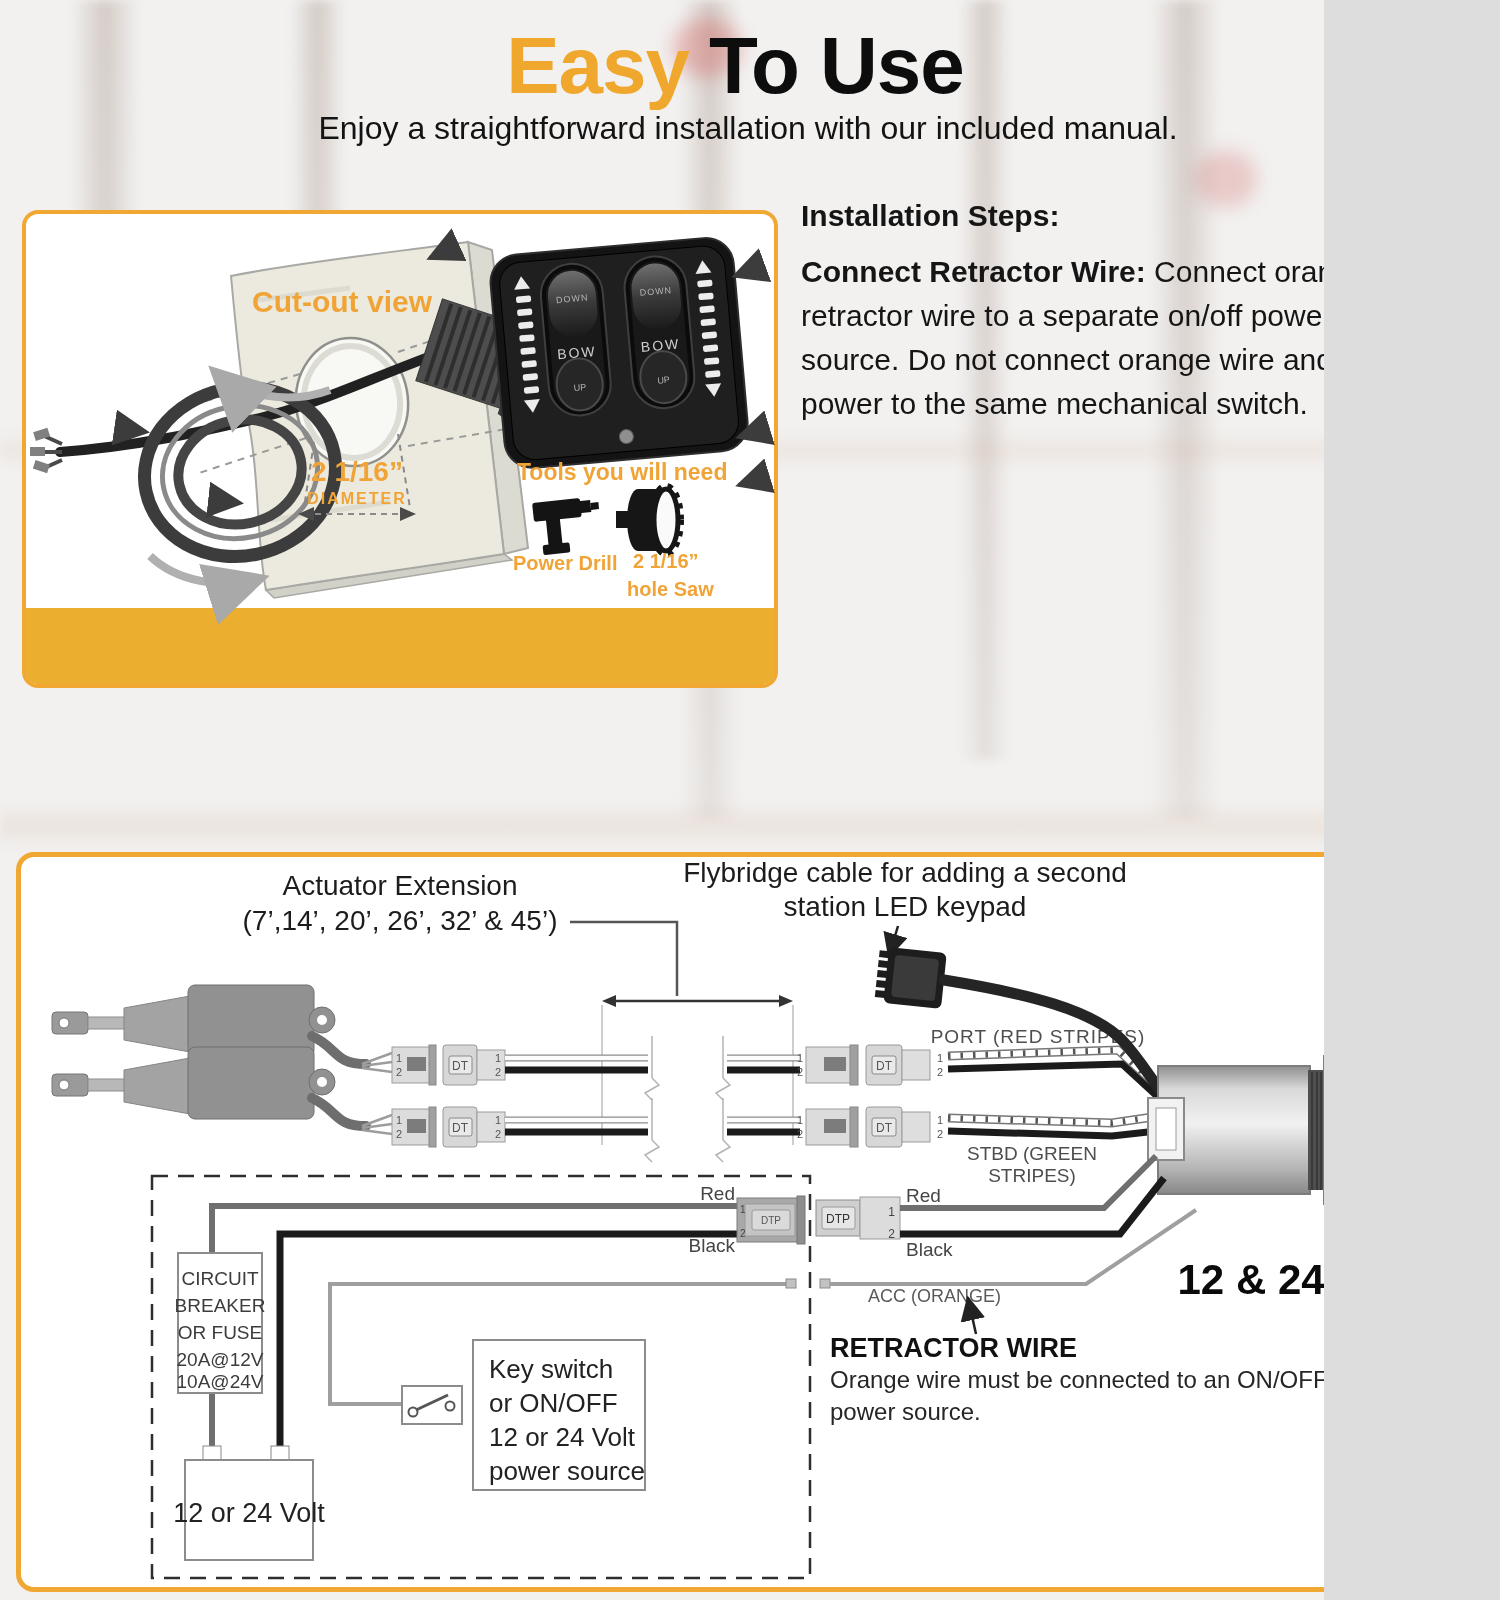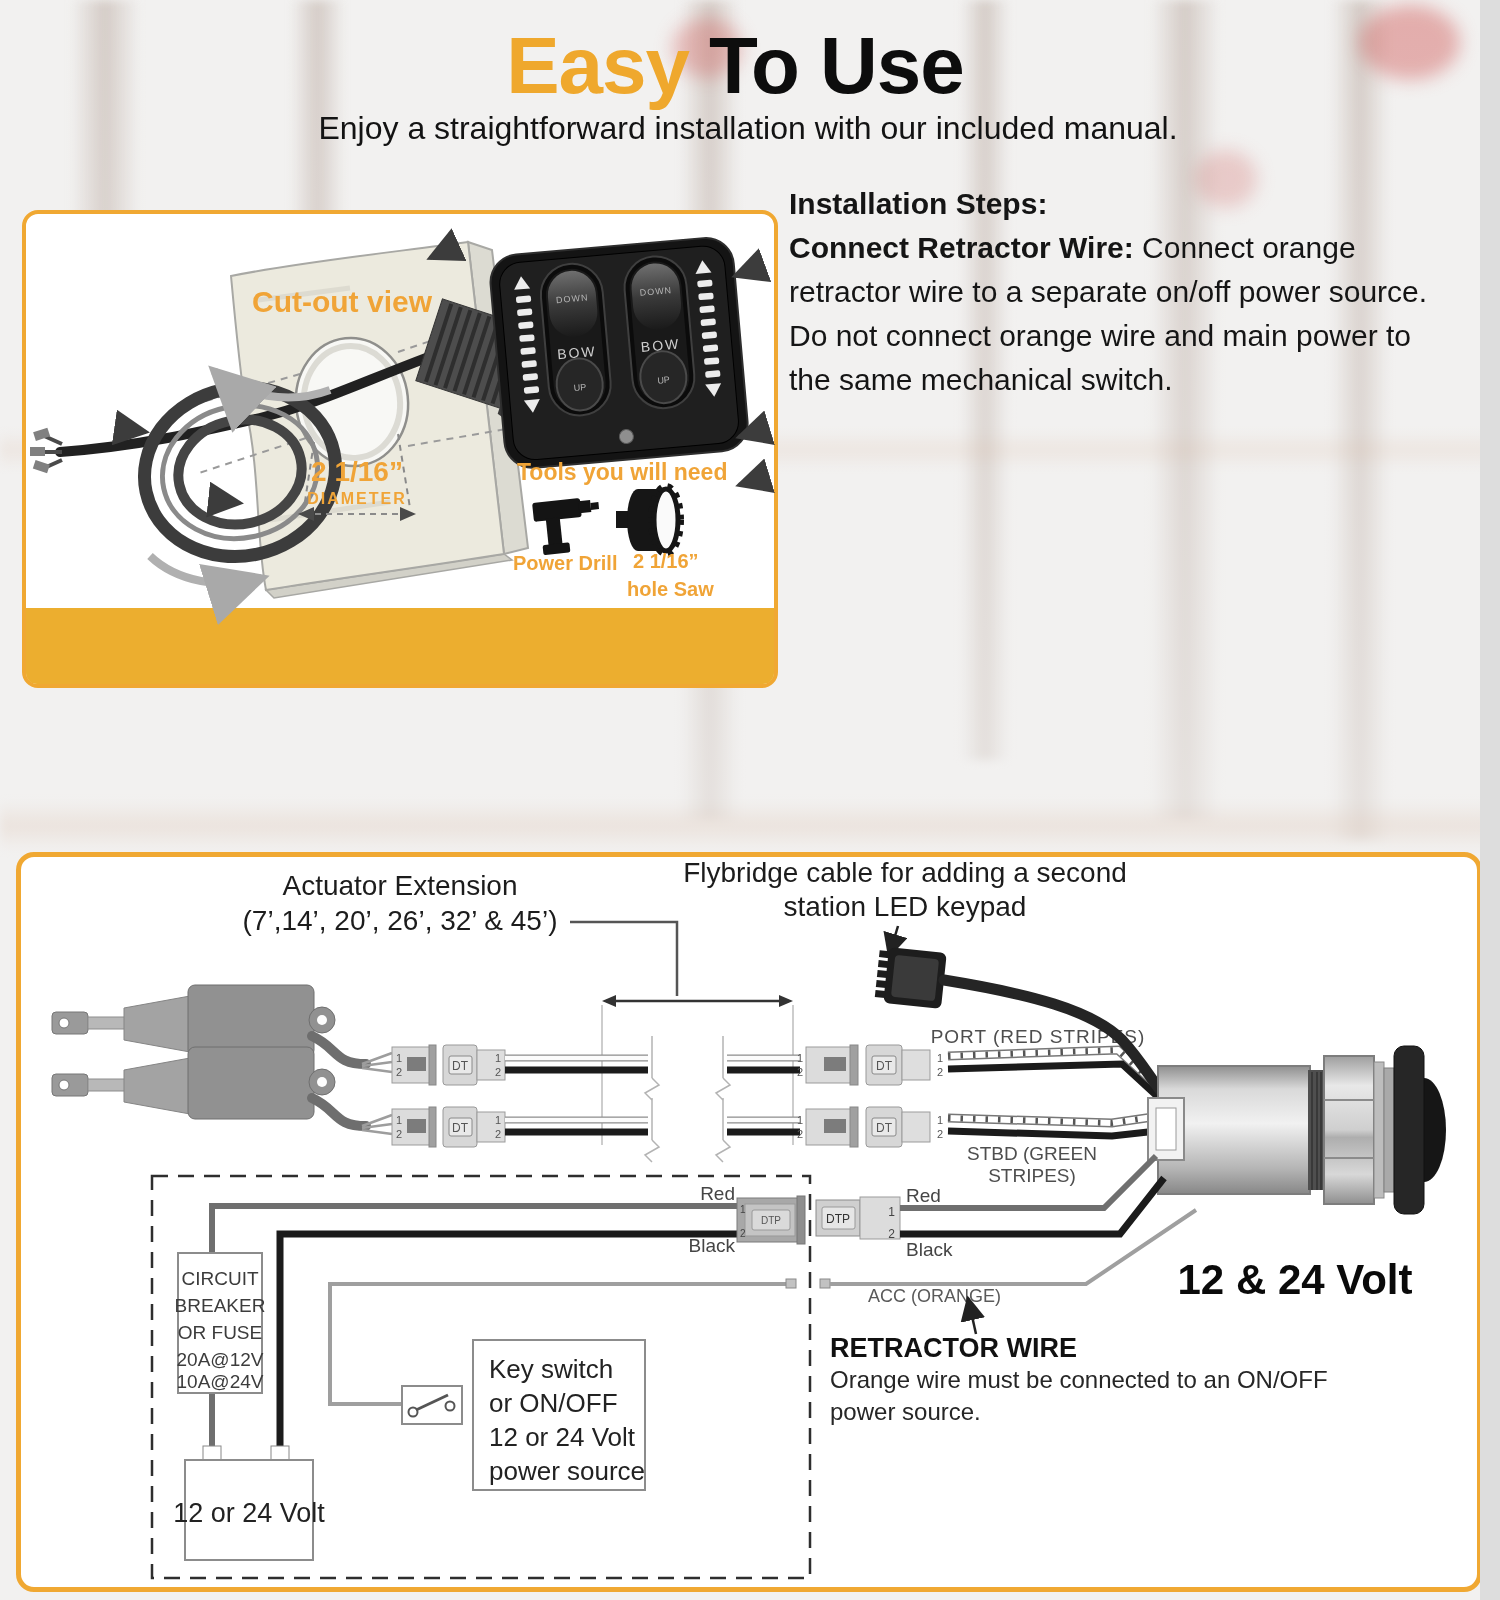--- a/index.html
+++ b/index.html
@@ -1,36 +1,36 @@
 <!DOCTYPE html>
 <html><head>
 <meta charset="utf-8">
 <style>
   html,body{margin:0;padding:0;background:#ddd;}
-  .page{position:relative;width:1480px;height:1600px;background:#f2f1f0;overflow:hidden;
+  .page{position:relative;width:1324px;height:1600px;background:#f2f1f0;overflow:hidden;
         font-family:"Liberation Sans",sans-serif;color:#161616;}
   
   .decor{position:absolute;pointer-events:none;}
   .pipe{background:linear-gradient(90deg,rgba(160,135,120,0),rgba(150,125,110,.38),rgba(160,135,120,0));filter:blur(5px);}
   .pipeh{background:linear-gradient(180deg,rgba(190,130,80,0),rgba(185,120,75,.30),rgba(190,130,80,0));filter:blur(5px);}
   .blob{border-radius:50%;filter:blur(9px);}
   .fade{left:0;top:0;width:1500px;height:1600px;background:linear-gradient(180deg,rgba(242,241,240,.15) 0%,rgba(242,241,240,.55) 45%,rgba(242,241,240,.85) 70%);}
 
   .title-wrap{position:absolute;left:0;top:24px;width:1470px;text-align:center;}
   .title{font-size:80px;font-weight:800;letter-spacing:-1px;color:#0d0d0d;line-height:1.05;}
   .title .hl{color:#EFA82D;margin-right:20px;}
   .subtitle{margin-top:2px;font-size:32px;color:#131313;padding-left:26px;}
 
   .cutout-card{position:absolute;left:22px;top:210px;width:756px;height:478px;background:#ffffff;
                border:4px solid #F0A832;border-radius:16px;box-sizing:border-box;}
   .cutout-band{position:absolute;left:0;bottom:0;width:100%;height:76px;background:#ECAE2F;border-radius:0 0 11px 11px;}
   .cutout-svg{position:absolute;left:22px;top:210px;}
 
   .steps{position:absolute;left:789px;top:182px;width:650px;font-size:30px;line-height:44px;color:#151515;}
-  .steps p{margin:0;}
+  .steps p{margin:12px;}
   .steps b{font-weight:bold;}
 
   .diagram-panel{position:absolute;left:16px;top:852px;width:1466px;height:740px;background:#ffffff;
                  border:5px solid #F0A832;border-radius:18px;box-sizing:border-box;}
   .diagram-svg{position:absolute;left:16px;top:852px;}
   svg{font-family:"Liberation Sans",sans-serif;}
   svg text{user-select:none;}
 </style>
 </head>
 <body>

